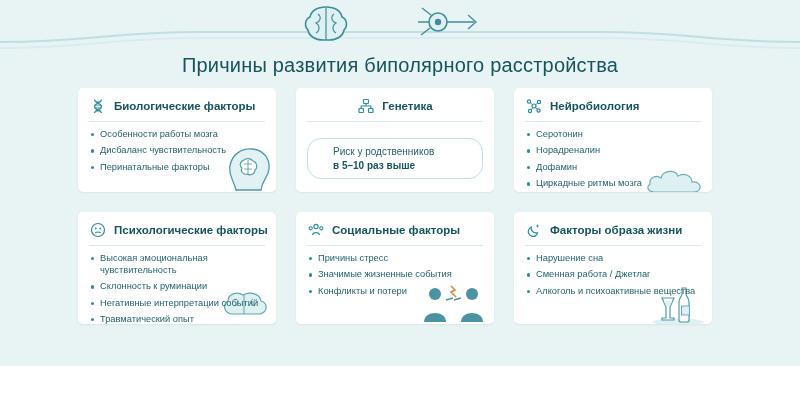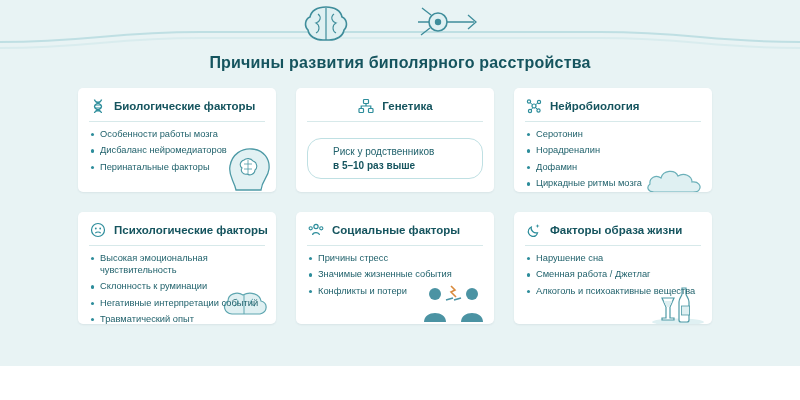--- a/index.html
+++ b/index.html
@@ -39,22 +39,22 @@
     top: 2px;
   }
   .neuron-top {
     position: absolute;
     left: 412px;
     top: 2px;
   }
   
   .title {
     text-align: center;
-    font-size: 16px;
-    font-weight: bold;
+    font-size: 20px;
+    font-weight: normal;
     color: #15545e;
     letter-spacing: 0.2px;
     margin-top: 6px;
   }
   
   .grid {
     position: absolute;
     left: 78px;
     top: 88px;
     width: 644px;
@@ -196,21 +196,21 @@
           <svg width="16" height="16" viewBox="0 0 16 16">
             <path d="M4.5 1.5 C4.5 5 11.5 5 11.5 8.5 C11.5 12 4.5 12 4.5 15" stroke="#2d8d9b" stroke-width="1.3" fill="none"></path>
             <path d="M11.5 1.5 C11.5 5 4.5 5 4.5 8.5 C4.5 12 11.5 12 11.5 15" stroke="#2d8d9b" stroke-width="1.3" fill="none"></path>
             <path d="M5.6 4 L10.4 4 M4.7 7 L11.3 7 M4.7 10 L11.3 10 M5.6 13 L10.4 13" stroke="#2d8d9b" stroke-width="1"></path>
           </svg>
         </span>
         <span class="card-title">Биологические факторы</span>
       </div>
       <ul class="items">
         <li>Особенности работы мозга</li>
-        <li>Дисбаланс нейромедиаторов</li>
+        <li>Дисбаланс чувствительность</li>
         <li>Перинатальные факторы</li>
       </ul>
       <svg class="art art-head" width="52" height="50" viewBox="0 0 52 50">
         <path d="M14 48 C12 38 6 34 8 24 C10 12 20 6 30 7 C42 8 48 17 47 27 C46 36 40 38 39 48 Z" fill="#e2f1f3" stroke="#4e9aa6" stroke-width="1.3"></path>
         <path d="M22 18 C18 19 17 24 20 26 C18 29 21 33 25 32 C28 34 33 32 33 28 C36 26 35 20 31 19 C29 16 24 16 22 18 Z" fill="#ffffff" stroke="#4e9aa6" stroke-width="1.1"></path>
         <path d="M26 18 L26 32 M22 22 L30 22 M22 27 L30 27" stroke="#4e9aa6" stroke-width="0.8"></path>
       </svg>
     </div>
 
     <div class="card r1">

